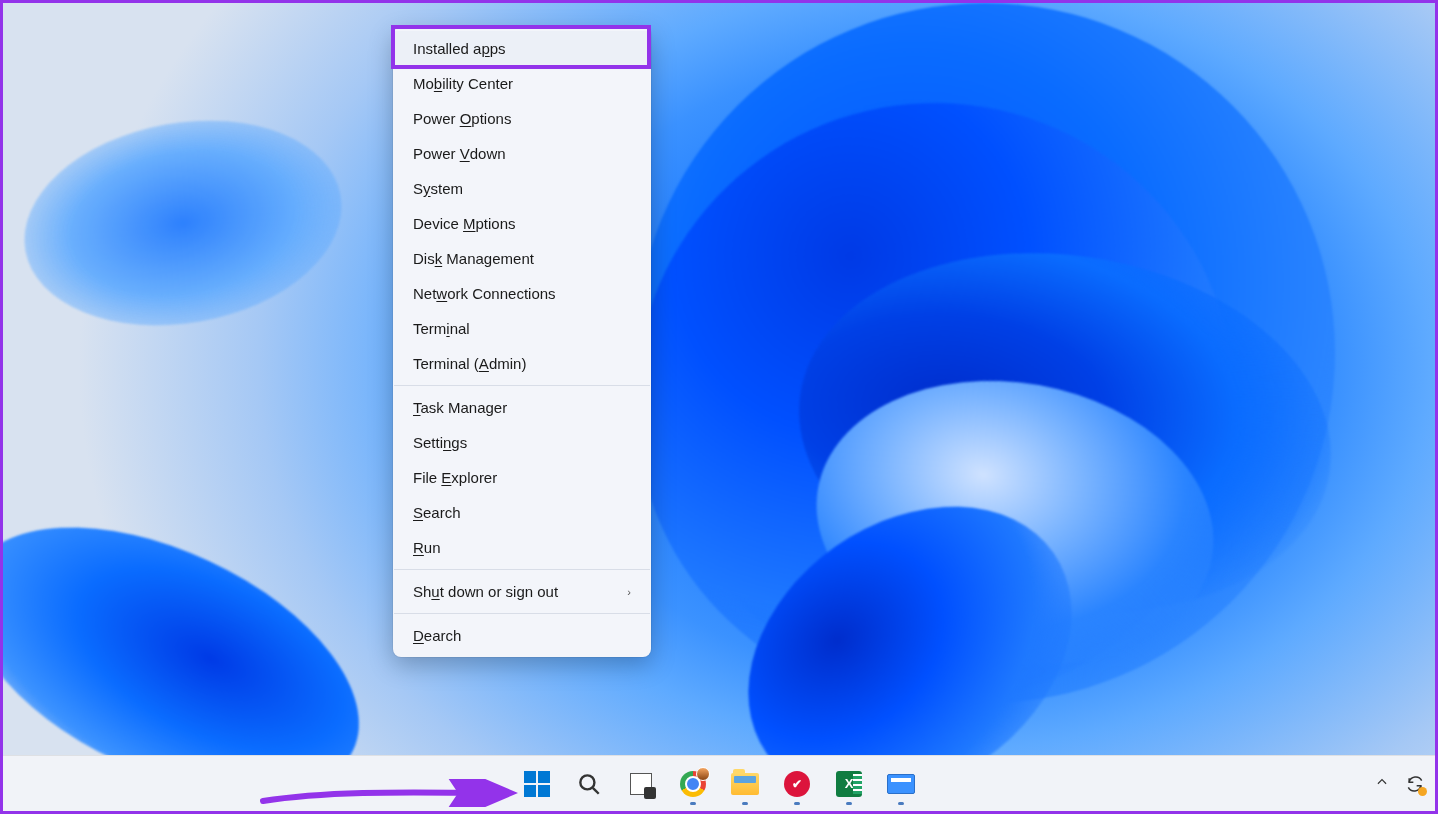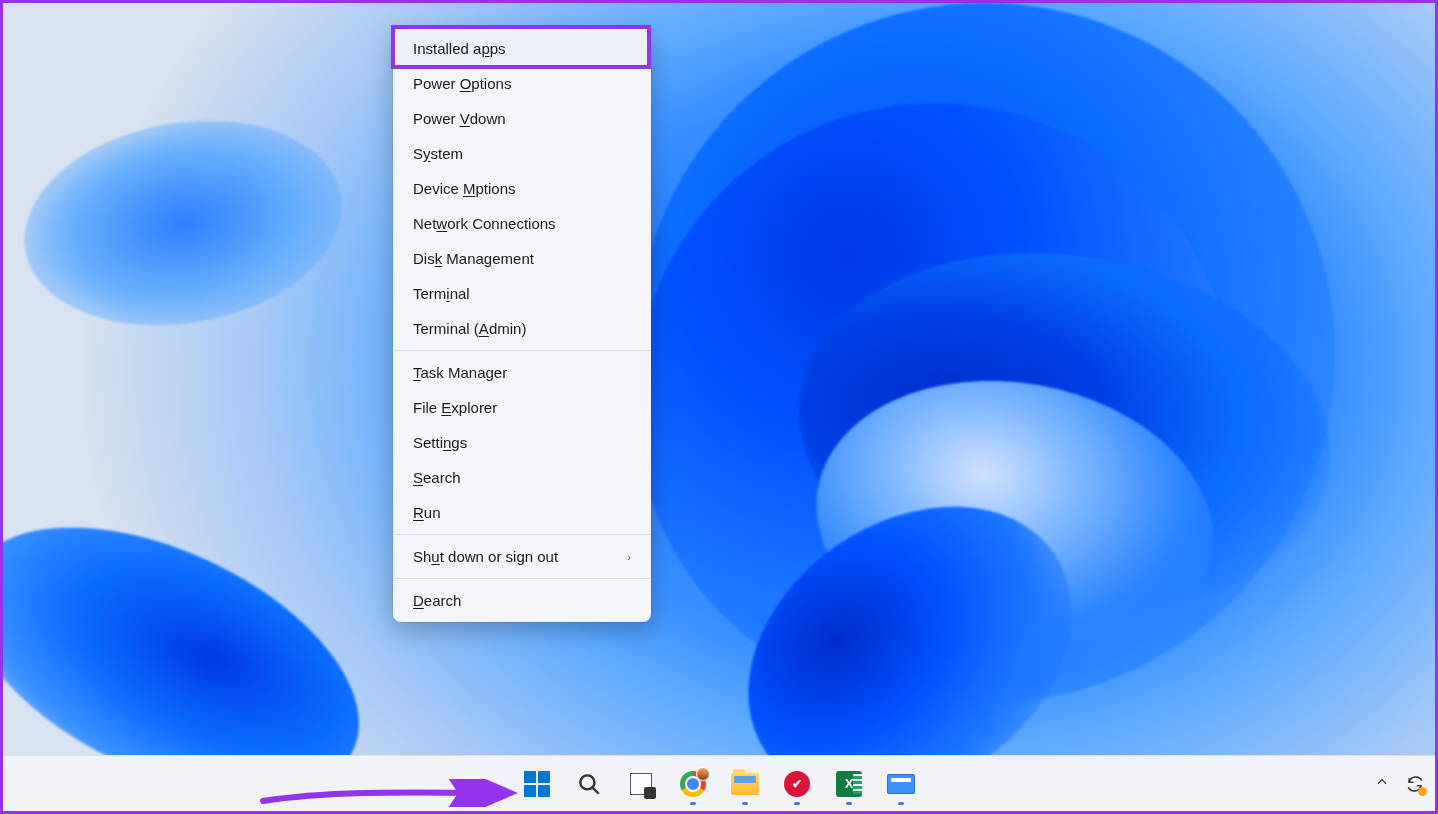--- a/index.html
+++ b/index.html
@@ -169,52 +169,55 @@
   <div class="bloom b5"></div>
   <div class="bloom b6"></div>
   <div class="bloom b7"></div>
 </div>
 
 <div class="context-menu" id="context-menu">
     <div class="menu-item highlighted">
       <span><span>Installed a</span><span class="underline">p</span><span>ps</span></span>
     </div>
     <div class="menu-item">
+      <span><span>Mo</span><span class="underline">b</span><span>ility Center</span></span>
+    </div>
+    <div class="menu-item">
       <span><span>Power </span><span class="underline">O</span><span>ptions</span></span>
     </div>
     <div class="menu-item">
       <span><span>Power </span><span class="underline">V</span><span>down</span></span>
     </div>
     <div class="menu-item">
       <span><span>S</span><span class="underline">y</span><span>stem</span></span>
     </div>
     <div class="menu-item">
       <span><span>Device </span><span class="underline">M</span><span>ptions</span></span>
     </div>
     <div class="menu-item">
+      <span><span>Dis</span><span class="underline">k</span><span> Management</span></span>
+    </div>
+    <div class="menu-item">
       <span><span>Net</span><span class="underline">w</span><span>ork Connections</span></span>
     </div>
     <div class="menu-item">
-      <span><span>Dis</span><span class="underline">k</span><span> Management</span></span>
-    </div>
-    <div class="menu-item">
       <span><span>Term</span><span class="underline">i</span><span>nal</span></span>
     </div>
     <div class="menu-item">
       <span><span>Terminal (</span><span class="underline">A</span><span>dmin)</span></span>
     </div>
     <div class="menu-separator"></div>
     <div class="menu-item">
       <span><span></span><span class="underline">T</span><span>ask Manager</span></span>
     </div>
     <div class="menu-item">
+      <span><span>Setti</span><span class="underline">n</span><span>gs</span></span>
+    </div>
+    <div class="menu-item">
       <span><span>File </span><span class="underline">E</span><span>xplorer</span></span>
-    </div>
-    <div class="menu-item">
-      <span><span>Setti</span><span class="underline">n</span><span>gs</span></span>
     </div>
     <div class="menu-item">
       <span><span></span><span class="underline">S</span><span>earch</span></span>
     </div>
     <div class="menu-item">
       <span><span></span><span class="underline">R</span><span>un</span></span>
     </div>
     <div class="menu-separator"></div>
     <div class="menu-item">
       <span><span>Sh</span><span class="underline">u</span><span>t down or sign out</span></span>

